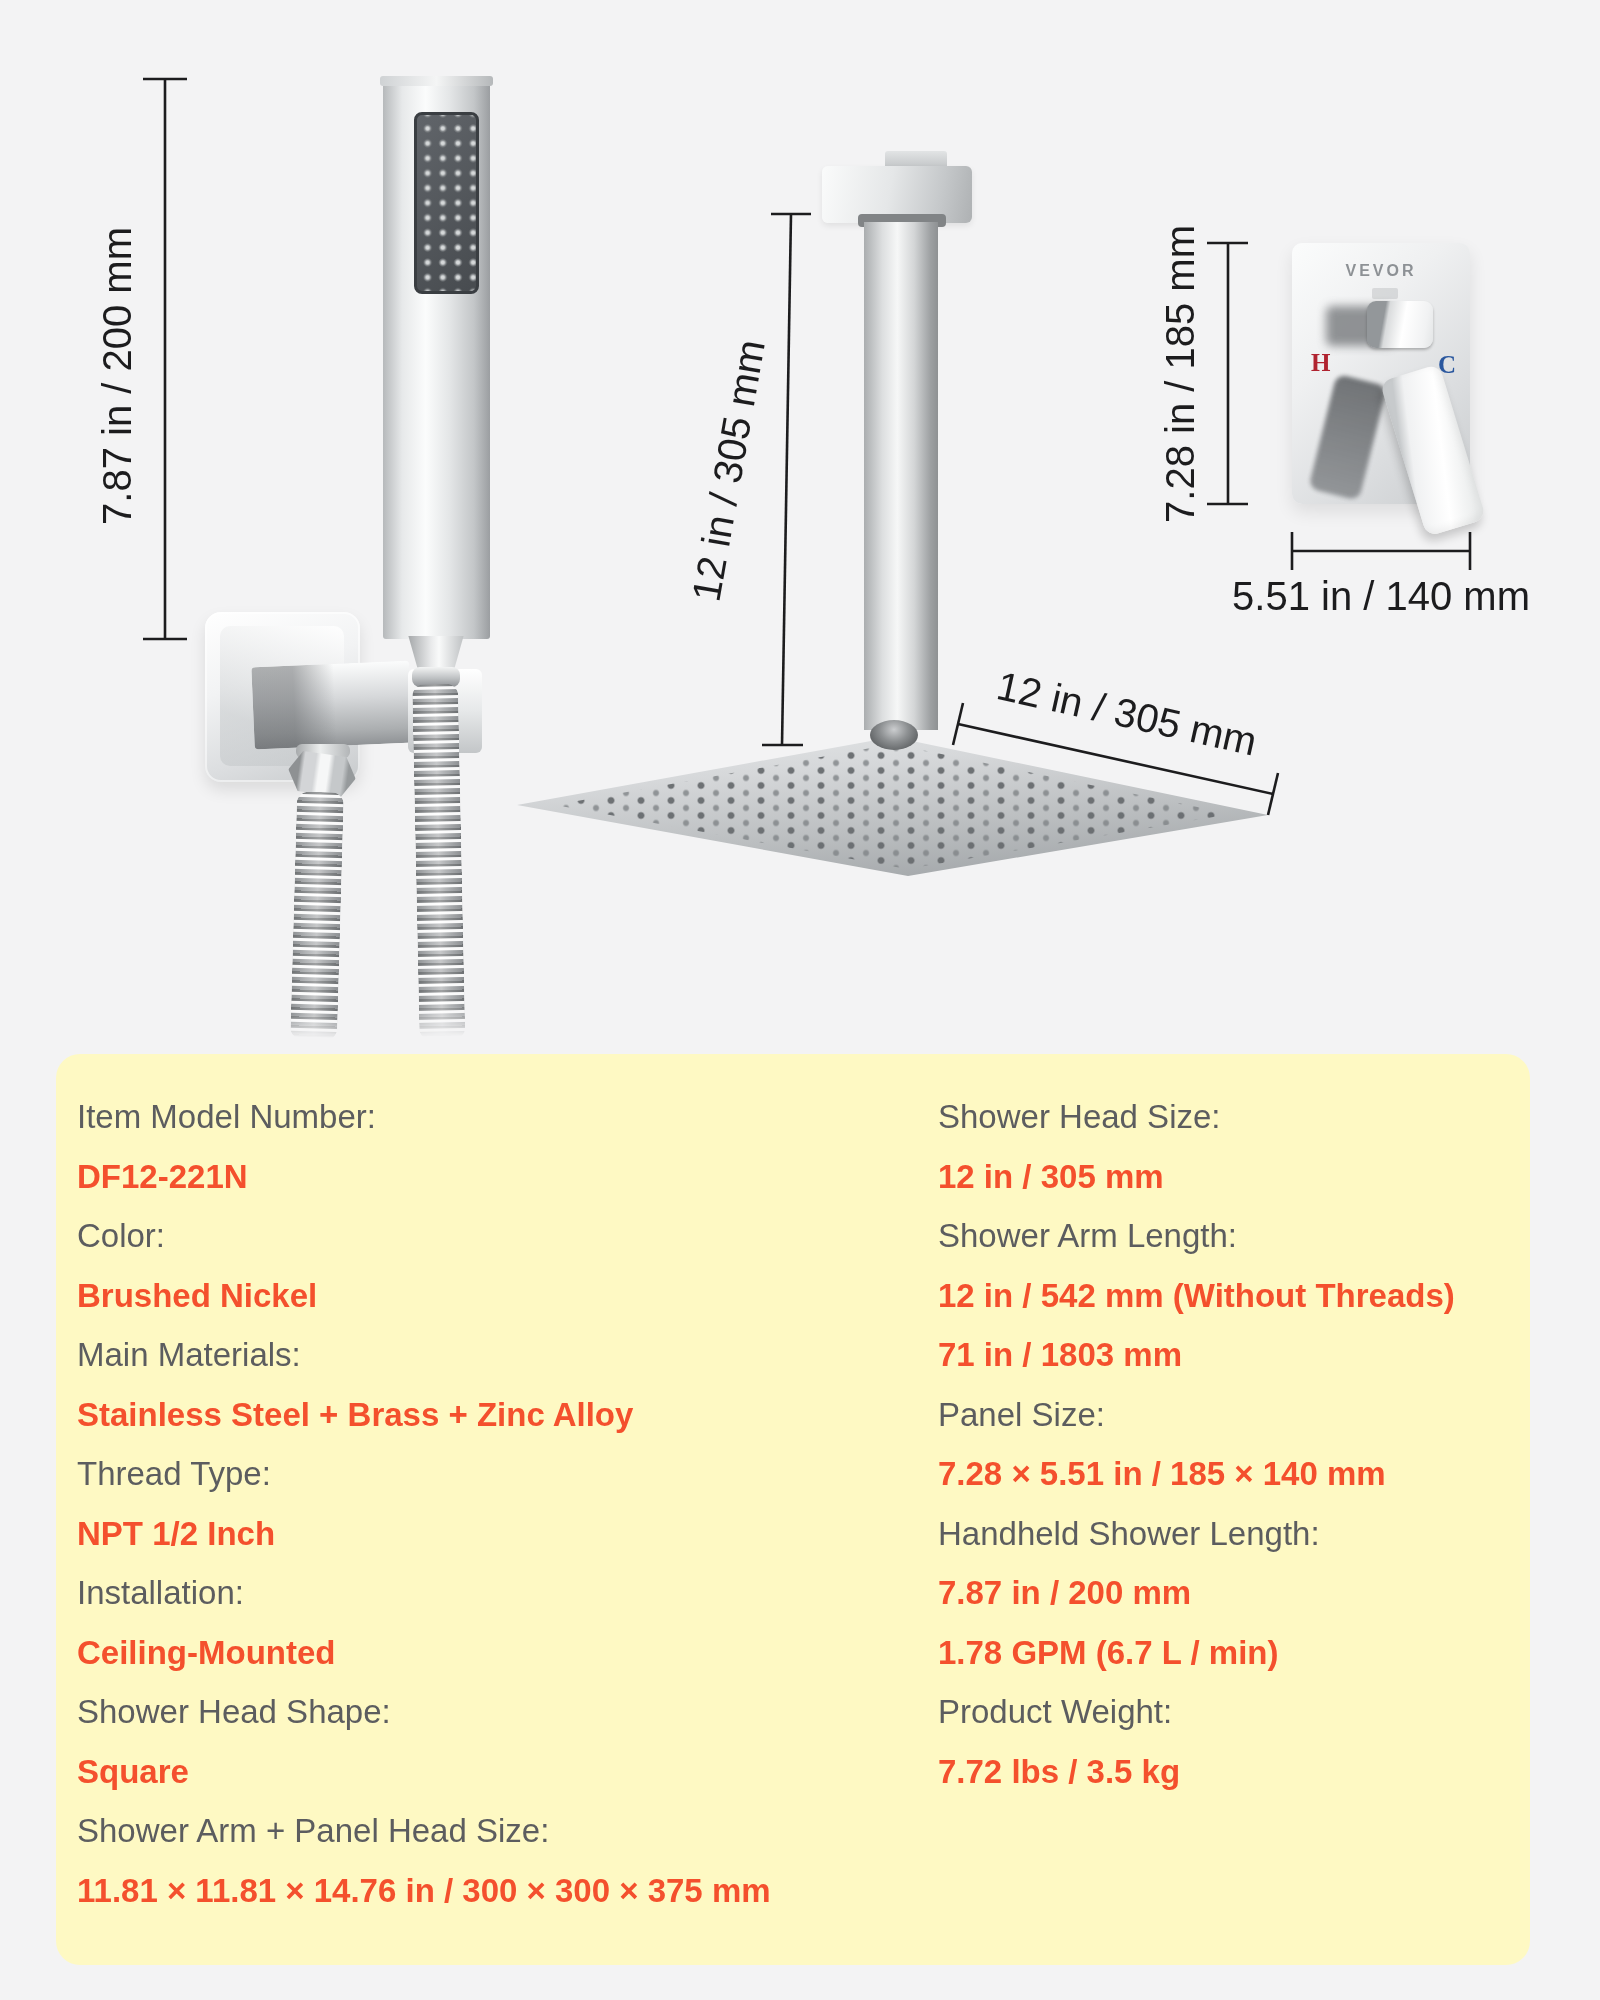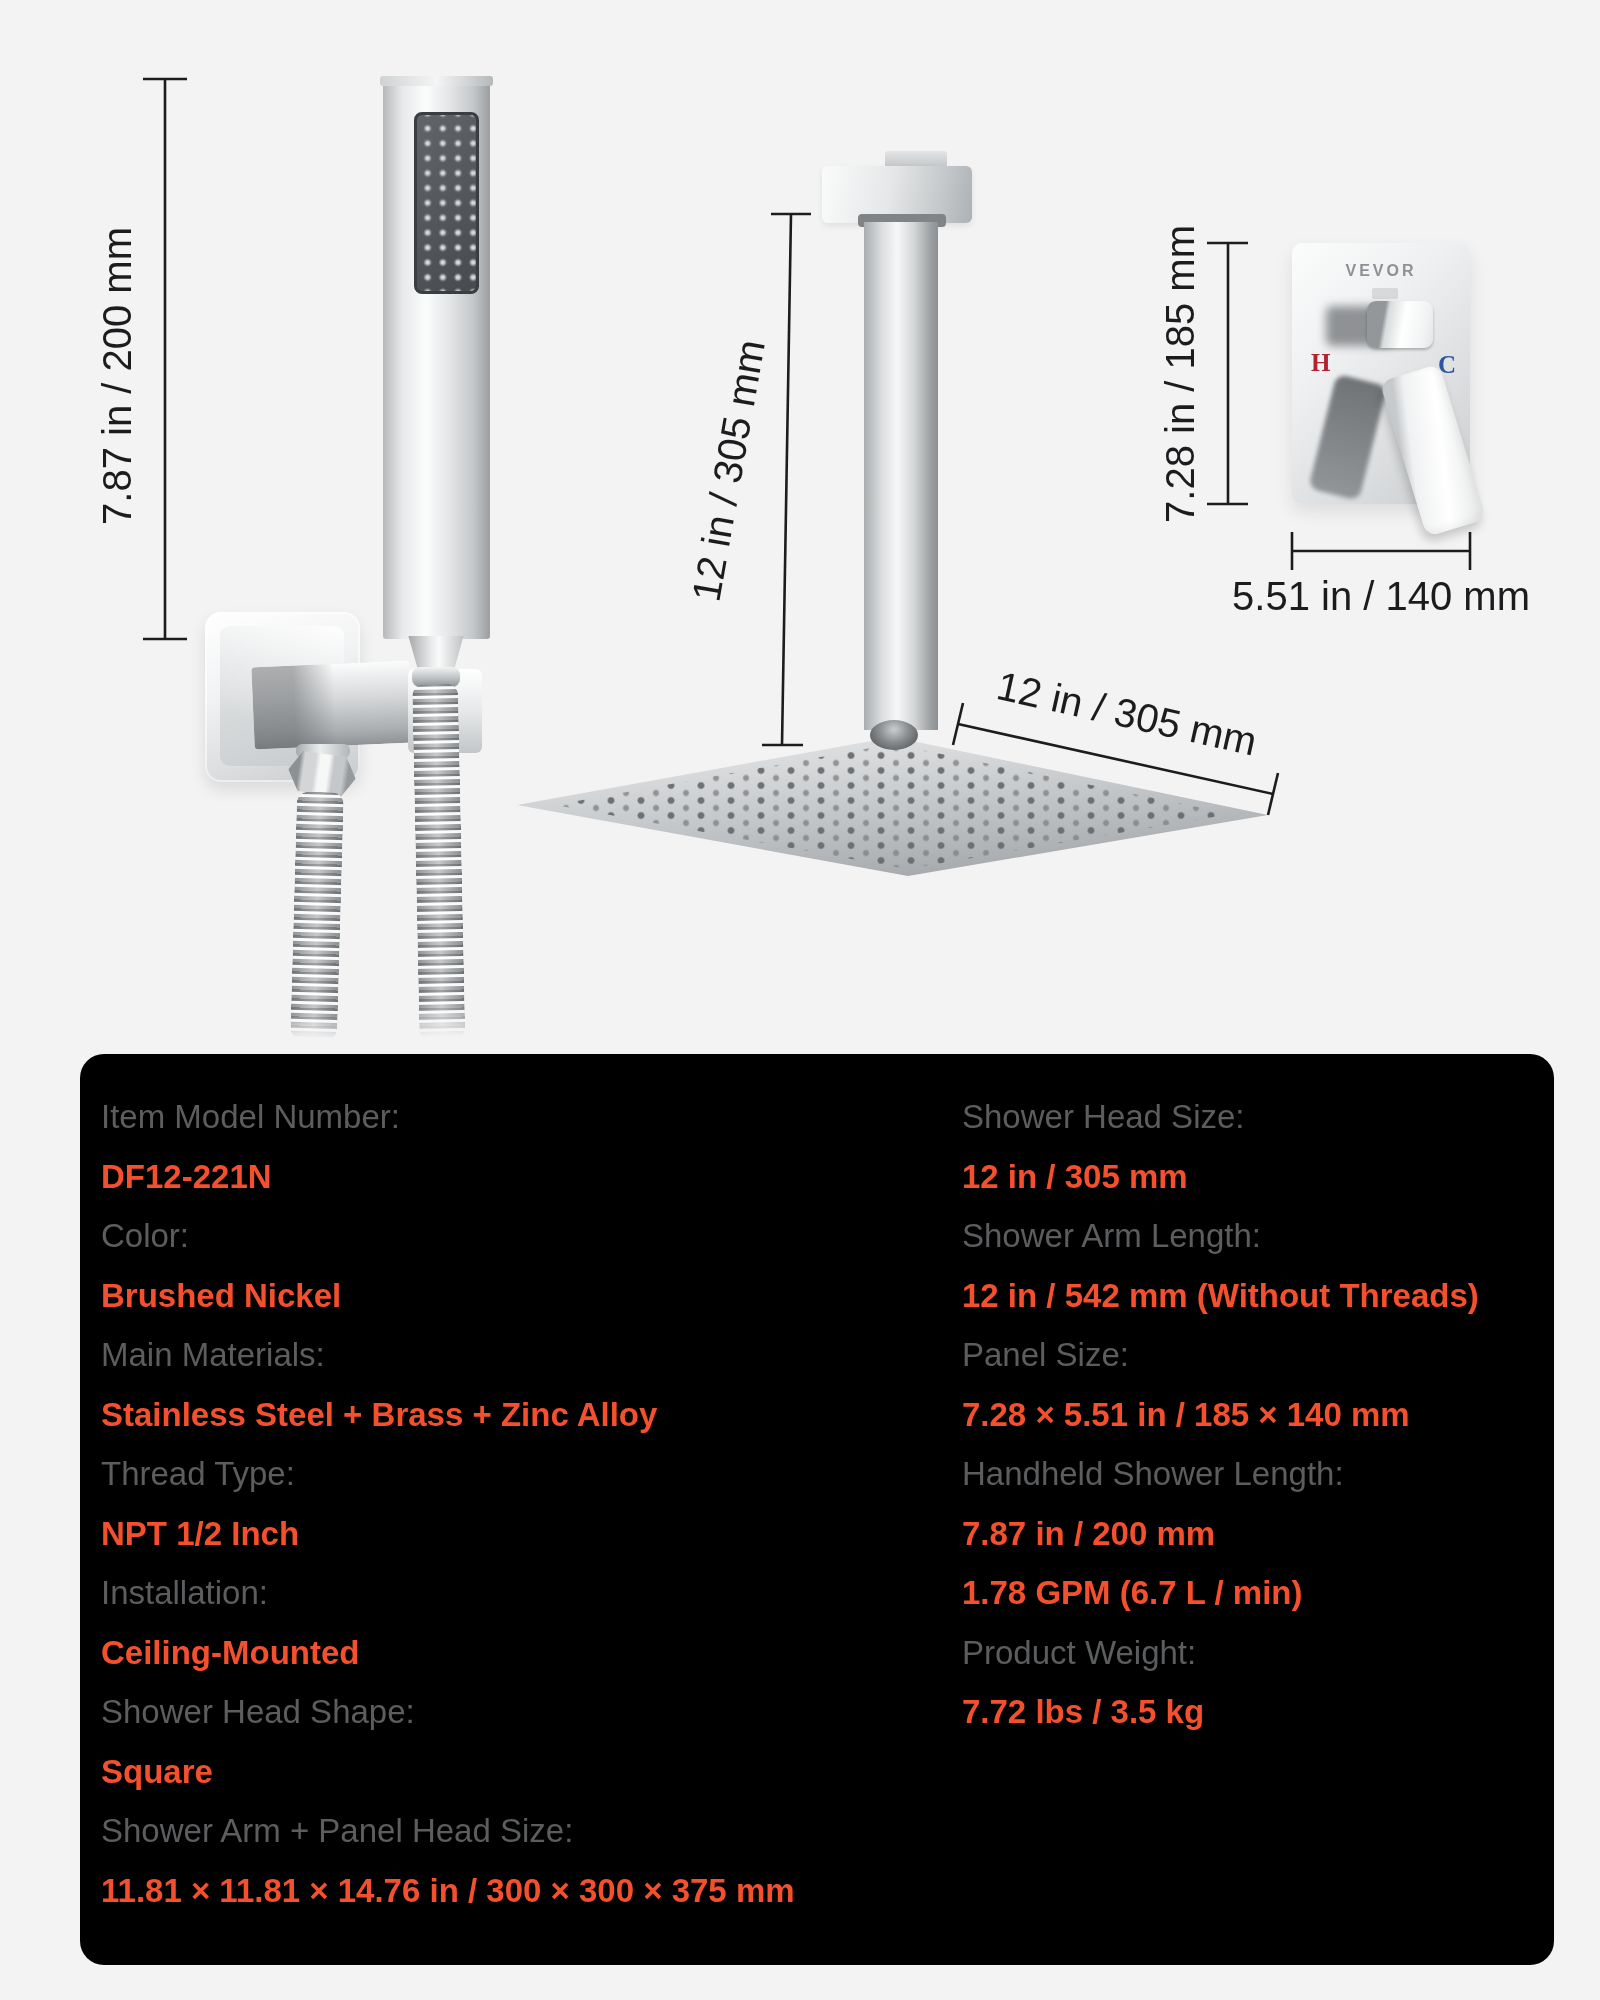--- a/index.html
+++ b/index.html
@@ -91,21 +91,21 @@
     transform:rotate(-17deg);transform-origin:50% 12%;
     background:linear-gradient(100deg,#c7cacc 0 14%,#f0f1f2 26%,#ffffff 60%,#eaecec 90%);
     box-shadow:-4px 6px 10px rgba(0,0,0,.18), inset -3px -3px 8px rgba(0,0,0,.06);}
 
   
   svg.dims{left:0;top:0;width:1600px;height:2000px;pointer-events:none;}
   svg.dims line{stroke:#1c1c1e;stroke-width:2.6;}
   svg.dims text{fill:#1c1c1e;font-family:"Liberation Sans",sans-serif;font-size:40px;font-weight:500;}
 
   
-  .spec-card{left:80px;top:1030px;width:1474px;height:911px;border-radius:24px;background:#000000;}
+  .spec-card{left:56px;top:1030px;width:1474px;height:911px;border-radius:24px;background:#fef9c3;}
   .spec-col{position:absolute;top:33px;}
   .spec-col-left{left:21px;}
   .spec-col-right{left:882px;}
   .spec-line{height:59.5px;line-height:59.5px;font-size:33px;white-space:nowrap;}
   .spec-label{color:#5c5d5f;}
   .spec-value{color:#f4502d;font-weight:bold;}
 </style>
 </head>
 <body>
 
@@ -202,20 +202,21 @@
       <div class="spec-line spec-label">Shower Head Shape:</div>
       <div class="spec-line spec-value">Square</div>
       <div class="spec-line spec-label">Shower Arm + Panel Head Size:</div>
       <div class="spec-line spec-value">11.81 × 11.81 × 14.76 in / 300 × 300 × 375 mm</div>
     </div>
     <div class="spec-col spec-col-right">
       <div class="spec-line spec-label">Shower Head Size:</div>
       <div class="spec-line spec-value">12 in / 305 mm</div>
       <div class="spec-line spec-label">Shower Arm Length:</div>
       <div class="spec-line spec-value">12 in / 542 mm (Without Threads)</div>
+      <div class="spec-line spec-value">71 in / 1803 mm</div>
       <div class="spec-line spec-label">Panel Size:</div>
       <div class="spec-line spec-value">7.28 × 5.51 in / 185 × 140 mm</div>
       <div class="spec-line spec-label">Handheld Shower Length:</div>
       <div class="spec-line spec-value">7.87 in / 200 mm</div>
       <div class="spec-line spec-value">1.78 GPM (6.7 L / min)</div>
       <div class="spec-line spec-label">Product Weight:</div>
       <div class="spec-line spec-value">7.72 lbs / 3.5 kg</div>
     </div>
   </div>
 

